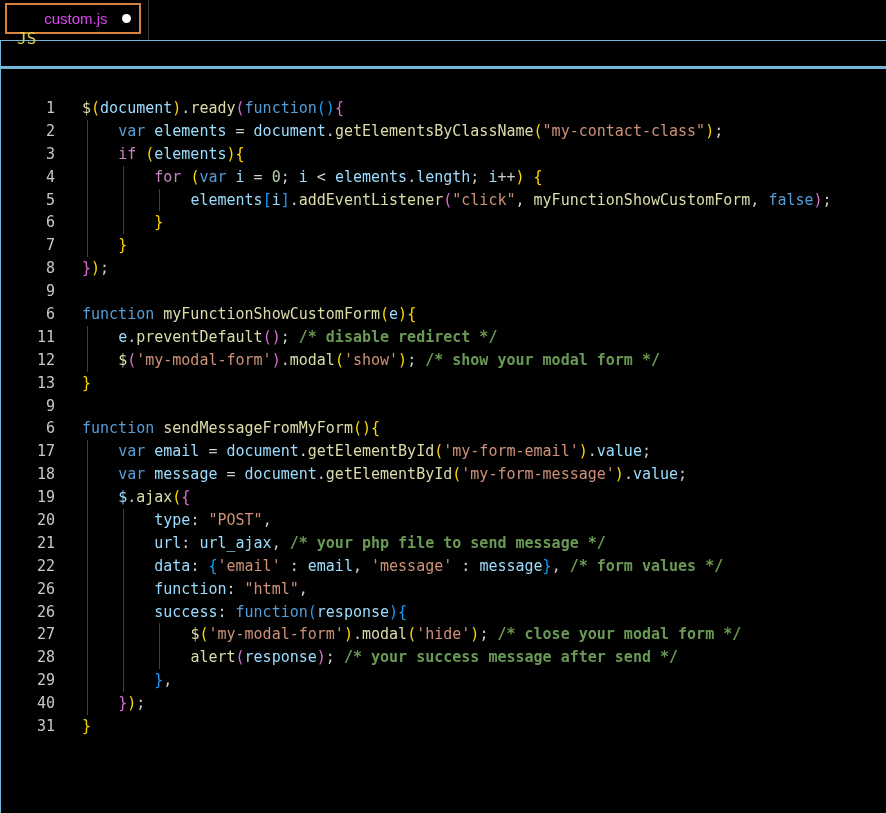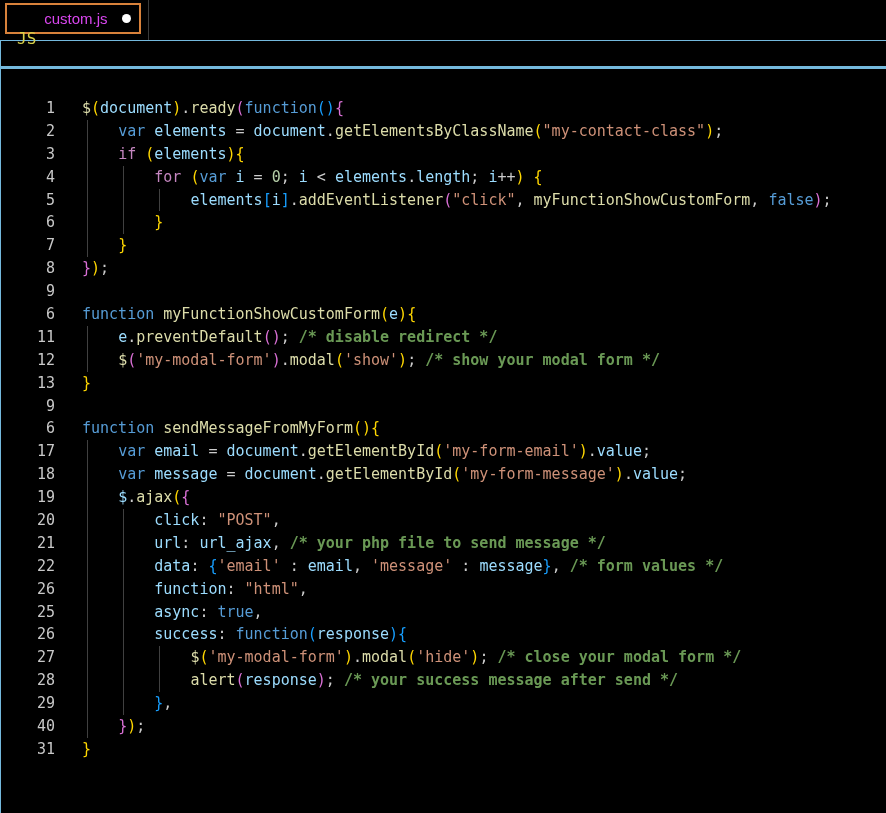--- a/index.html
+++ b/index.html
@@ -91,25 +91,24 @@
           <div class="code-row"><span class="gutter">9</span><span class="code-text"></span></div>
           <div class="code-row"><span class="gutter">6</span><span class="code-text"><span class="tok-kw">function</span><span class="tok-pun"> </span><span class="tok-fn">myFunctionShowCustomForm</span><span class="tok-b1">(</span><span class="tok-vr">e</span><span class="tok-b1">)</span><span class="tok-b1">{</span></span></div>
           <div class="code-row"><div class="guide" style="left: 86px;"></div><span class="gutter">11</span><span class="code-text"><span class="tok-pun">    </span><span class="tok-vr">e</span><span class="tok-pun">.</span><span class="tok-fn">preventDefault</span><span class="tok-b2">(</span><span class="tok-b2">)</span><span class="tok-pun">; </span><span class="tok-cmt">/* disable redirect */</span></span></div>
           <div class="code-row"><div class="guide" style="left: 86px;"></div><span class="gutter">12</span><span class="code-text"><span class="tok-pun">    </span><span class="tok-fn">$</span><span class="tok-b2">(</span><span class="tok-str">'my-modal-form'</span><span class="tok-b2">)</span><span class="tok-pun">.</span><span class="tok-fn">modal</span><span class="tok-b1">(</span><span class="tok-str">'show'</span><span class="tok-b1">)</span><span class="tok-pun">; </span><span class="tok-cmt">/* show your modal form */</span></span></div>
           <div class="code-row"><span class="gutter">13</span><span class="code-text"><span class="tok-b1">}</span></span></div>
           <div class="code-row"><span class="gutter">9</span><span class="code-text"></span></div>
           <div class="code-row"><span class="gutter">6</span><span class="code-text"><span class="tok-kw">function</span><span class="tok-pun"> </span><span class="tok-fn">sendMessageFromMyForm</span><span class="tok-b1">(</span><span class="tok-b1">)</span><span class="tok-b1">{</span></span></div>
           <div class="code-row"><div class="guide" style="left: 86px;"></div><span class="gutter">17</span><span class="code-text"><span class="tok-pun">    </span><span class="tok-kw">var</span><span class="tok-pun"> </span><span class="tok-vr">email</span><span class="tok-pun"> = </span><span class="tok-vr">document</span><span class="tok-pun">.</span><span class="tok-fn">getElementById</span><span class="tok-b1">(</span><span class="tok-str">'my-form-email'</span><span class="tok-b1">)</span><span class="tok-pun">.</span><span class="tok-vr">value</span><span class="tok-pun">;</span></span></div>
           <div class="code-row"><div class="guide" style="left: 86px;"></div><span class="gutter">18</span><span class="code-text"><span class="tok-pun">    </span><span class="tok-kw">var</span><span class="tok-pun"> </span><span class="tok-vr">message</span><span class="tok-pun"> = </span><span class="tok-vr">document</span><span class="tok-pun">.</span><span class="tok-fn">getElementById</span><span class="tok-b1">(</span><span class="tok-str">'my-form-message'</span><span class="tok-b1">)</span><span class="tok-pun">.</span><span class="tok-vr">value</span><span class="tok-pun">;</span></span></div>
           <div class="code-row"><div class="guide" style="left: 86px;"></div><span class="gutter">19</span><span class="code-text"><span class="tok-pun">    </span><span class="tok-vr">$</span><span class="tok-pun">.</span><span class="tok-fn">ajax</span><span class="tok-b1">(</span><span class="tok-b2">{</span></span></div>
-          <div class="code-row"><div class="guide" style="left: 86px;"></div><div class="guide" style="left: 122px;"></div><span class="gutter">20</span><span class="code-text"><span class="tok-pun">        </span><span class="tok-vr">click</span><span class="tok-pun">: </span><span class="tok-str">"POST"</span><span class="tok-pun">,</span></span></div>
+          <div class="code-row"><div class="guide" style="left: 86px;"></div><div class="guide" style="left: 122px;"></div><span class="gutter">20</span><span class="code-text"><span class="tok-pun">        </span><span class="tok-vr">type</span><span class="tok-pun">: </span><span class="tok-str">"POST"</span><span class="tok-pun">,</span></span></div>
           <div class="code-row"><div class="guide" style="left: 86px;"></div><div class="guide" style="left: 122px;"></div><span class="gutter">21</span><span class="code-text"><span class="tok-pun">        </span><span class="tok-vr">url</span><span class="tok-pun">: </span><span class="tok-vr">url_ajax</span><span class="tok-pun">, </span><span class="tok-cmt">/* your php file to send message */</span></span></div>
           <div class="code-row"><div class="guide" style="left: 86px;"></div><div class="guide" style="left: 122px;"></div><span class="gutter">22</span><span class="code-text"><span class="tok-pun">        </span><span class="tok-vr">data</span><span class="tok-pun">: </span><span class="tok-b3">{</span><span class="tok-str">'email'</span><span class="tok-pun"> : </span><span class="tok-vr">email</span><span class="tok-pun">, </span><span class="tok-str">'message'</span><span class="tok-pun"> : </span><span class="tok-vr">message</span><span class="tok-b3">}</span><span class="tok-pun">, </span><span class="tok-cmt">/* form values */</span></span></div>
           <div class="code-row"><div class="guide" style="left: 86px;"></div><div class="guide" style="left: 122px;"></div><span class="gutter">26</span><span class="code-text"><span class="tok-pun">        </span><span class="tok-vr">function</span><span class="tok-pun">: </span><span class="tok-str">"html"</span><span class="tok-pun">,</span></span></div>
-          <div class="code-row"><div class="guide" style="left: 86px;"></div><div class="guide" style="left: 122px;"></div><span class="gutter">25</span><span class="code-text"><span class="tok-pun">        </span><span class="tok-vr">async</span><span class="tok-pun">: </span><span class="tok-kw">true</span><span class="tok-pun">,</span></span></div>
           <div class="code-row"><div class="guide" style="left: 86px;"></div><div class="guide" style="left: 122px;"></div><span class="gutter">26</span><span class="code-text"><span class="tok-pun">        </span><span class="tok-vr">success</span><span class="tok-pun">: </span><span class="tok-kw">function</span><span class="tok-b3">(</span><span class="tok-vr">response</span><span class="tok-b3">)</span><span class="tok-b3">{</span></span></div>
           <div class="code-row"><div class="guide" style="left: 86px;"></div><div class="guide" style="left: 122px;"></div><div class="guide" style="left: 158px;"></div><span class="gutter">27</span><span class="code-text"><span class="tok-pun">            </span><span class="tok-fn">$</span><span class="tok-b1">(</span><span class="tok-str">'my-modal-form'</span><span class="tok-b1">)</span><span class="tok-pun">.</span><span class="tok-fn">modal</span><span class="tok-b1">(</span><span class="tok-str">'hide'</span><span class="tok-b1">)</span><span class="tok-pun">; </span><span class="tok-cmt">/* close your modal form */</span></span></div>
           <div class="code-row"><div class="guide" style="left: 86px;"></div><div class="guide" style="left: 122px;"></div><div class="guide" style="left: 158px;"></div><span class="gutter">28</span><span class="code-text"><span class="tok-pun">            </span><span class="tok-fn">alert</span><span class="tok-b2">(</span><span class="tok-vr">response</span><span class="tok-b2">)</span><span class="tok-pun">; </span><span class="tok-cmt">/* your success message after send */</span></span></div>
           <div class="code-row"><div class="guide" style="left: 86px;"></div><div class="guide" style="left: 122px;"></div><span class="gutter">29</span><span class="code-text"><span class="tok-pun">        </span><span class="tok-b3">}</span><span class="tok-pun">,</span></span></div>
           <div class="code-row"><div class="guide" style="left: 86px;"></div><span class="gutter">40</span><span class="code-text"><span class="tok-pun">    </span><span class="tok-b2">}</span><span class="tok-b1">)</span><span class="tok-pun">;</span></span></div>
           <div class="code-row"><span class="gutter">31</span><span class="code-text"><span class="tok-b1">}</span></span></div>
         </div>
     </div>
   </div>
 </div>

